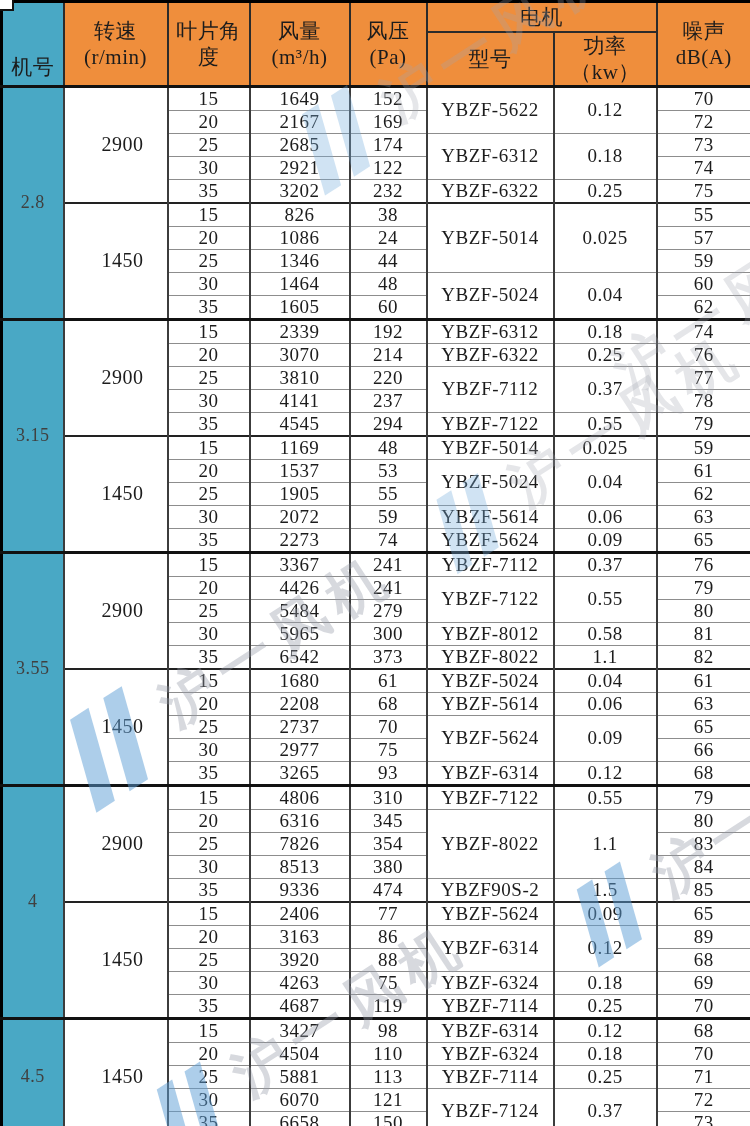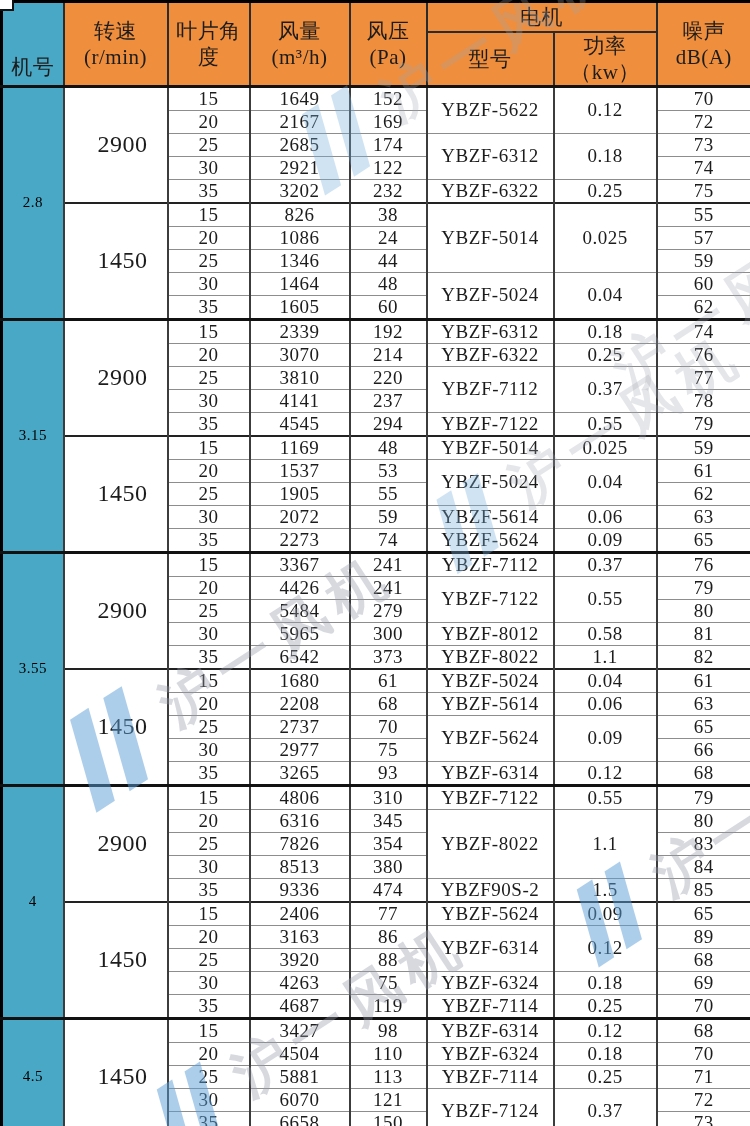--- a/index.html
+++ b/index.html
@@ -33,23 +33,23 @@
     vertical-align:bottom;padding-bottom:5px;
   }
   tbody td{
     font-size:19px;
     border-left:2px solid #3c3c3c;border-right:2px solid #3c3c3c;
     border-top:1px solid #8d8d8d;border-bottom:1px solid #8d8d8d;
   }
   tbody tr{height:23px;}
   tbody td.machine-cell{
     background:var(--machine-bg,#49A8C5);
-    font-size:15px;color:#000000;
-  }
-  tbody td.speed-cell{font-size:24px;padding-left:14px;}
+    font-size:18px;color:#404040;
+  }
+  tbody td.speed-cell{font-size:20px;padding-left:14px;}
   tr.spd-start td{border-top:2px solid #222;}
   tr.grp-start td{border-top:3px solid #111;}
   .corner-notch{
     position:absolute;left:0;top:0;width:12px;height:9px;
     background:#fff;border-right:2px solid #111;border-bottom:2px solid #111;
     z-index:5;
   }
   
   .wm{
     position:absolute;display:flex;align-items:center;gap:14px;

